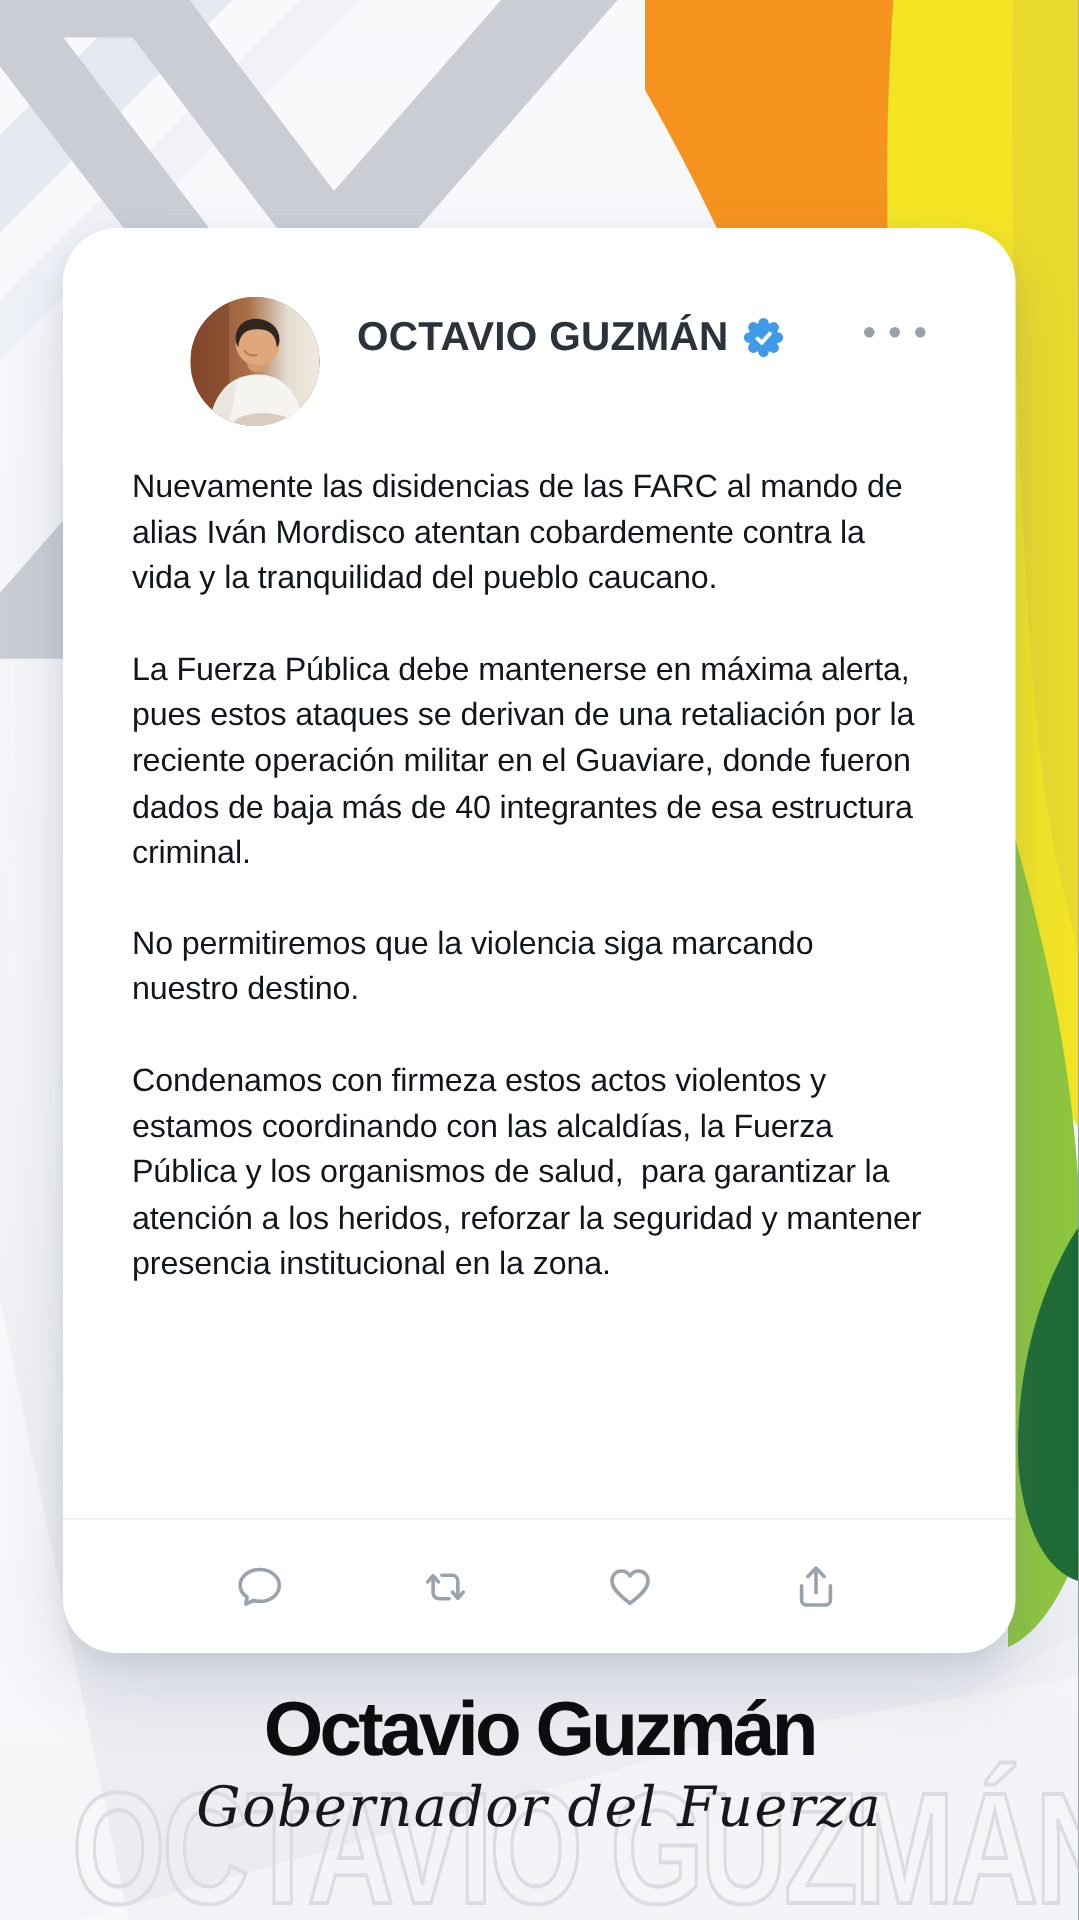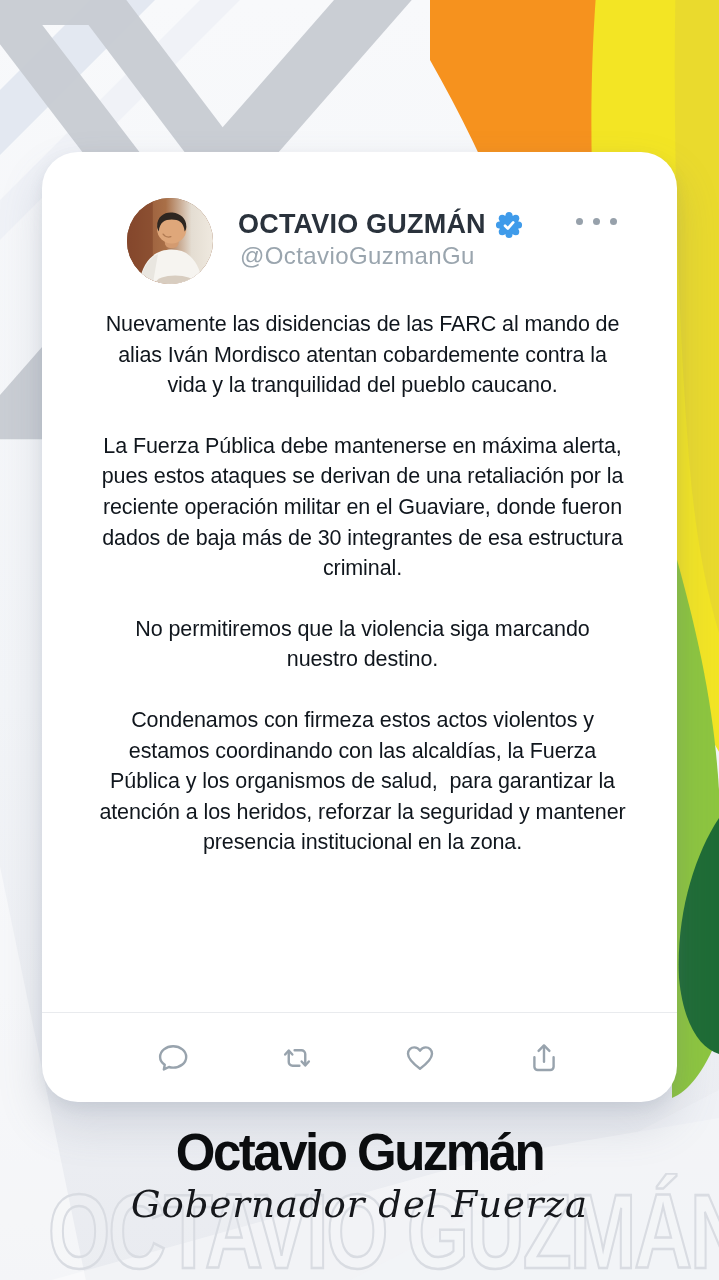--- a/index.html
+++ b/index.html
@@ -53,21 +53,21 @@
   .handle{
     position:absolute;left:198px;top:90px;font-size:24px;color:var(--muted);letter-spacing:.4px;
   }
   .more{
     position:absolute;right:60px;top:66px;display:flex;gap:10px;cursor:pointer;
   }
   .more i{width:7px;height:7px;border-radius:50%;background:#97A1AB;display:block;}
 
   .tweet-body{
     position:absolute;left:46px;top:157px;right:40px;
-    font-size:21.5px;line-height:30.6px;color:var(--ink);letter-spacing:-0.1px;text-align:center;
+    font-size:21.5px;line-height:30.6px;color:var(--ink);letter-spacing:-0.1px;
   }
   .para{white-space:pre-wrap;margin:0 0 30px 0;}
   .para:last-child{margin-bottom:0;}
 
   .card-footer{
     position:absolute;left:0;right:0;top:860px;height:90px;
     border-top:1.5px solid #E9EBEE;
     display:flex;align-items:center;justify-content:space-between;
     padding:0 114px 0 112px;
   }
@@ -156,36 +156,35 @@
           <circle cx="3.8" cy="12" r="3"></circle>
             <circle cx="20.2" cy="12" r="3"></circle>
           <circle cx="6.2" cy="6.2" r="3"></circle>
             <circle cx="17.8" cy="6.2" r="3"></circle>
           <circle cx="6.2" cy="17.8" r="3"></circle>
             <circle cx="17.8" cy="17.8" r="3"></circle>
         </g>
         <polyline points="8.6,12.6 11.0,15.0 15.6,9.8" fill="none" stroke="#ffffff" stroke-width="2.3" stroke-linecap="round" stroke-linejoin="round"></polyline>
       </svg>
     </div>
-    <div class="handle">@OctavioGuzmanGu</div>
 
     <div class="more">
       <i></i>
         <i></i>
         <i></i>
     </div>
 
     <div class="tweet-body">
       <p class="para">Nuevamente las disidencias de las FARC al mando de
 alias Iván Mordisco atentan cobardemente contra la
 vida y la tranquilidad del pueblo caucano.</p>
       <p class="para">La Fuerza Pública debe mantenerse en máxima alerta,
 pues estos ataques se derivan de una retaliación por la
 reciente operación militar en el Guaviare, donde fueron
-dados de baja más de 30 integrantes de esa estructura
+dados de baja más de 40 integrantes de esa estructura
 criminal.</p>
       <p class="para">No permitiremos que la violencia siga marcando
 nuestro destino.</p>
       <p class="para">Condenamos con firmeza estos actos violentos y
 estamos coordinando con las alcaldías, la Fuerza
 Pública y los organismos de salud,  para garantizar la
 atención a los heridos, reforzar la seguridad y mantener
 presencia institucional en la zona.</p>
     </div>
 

